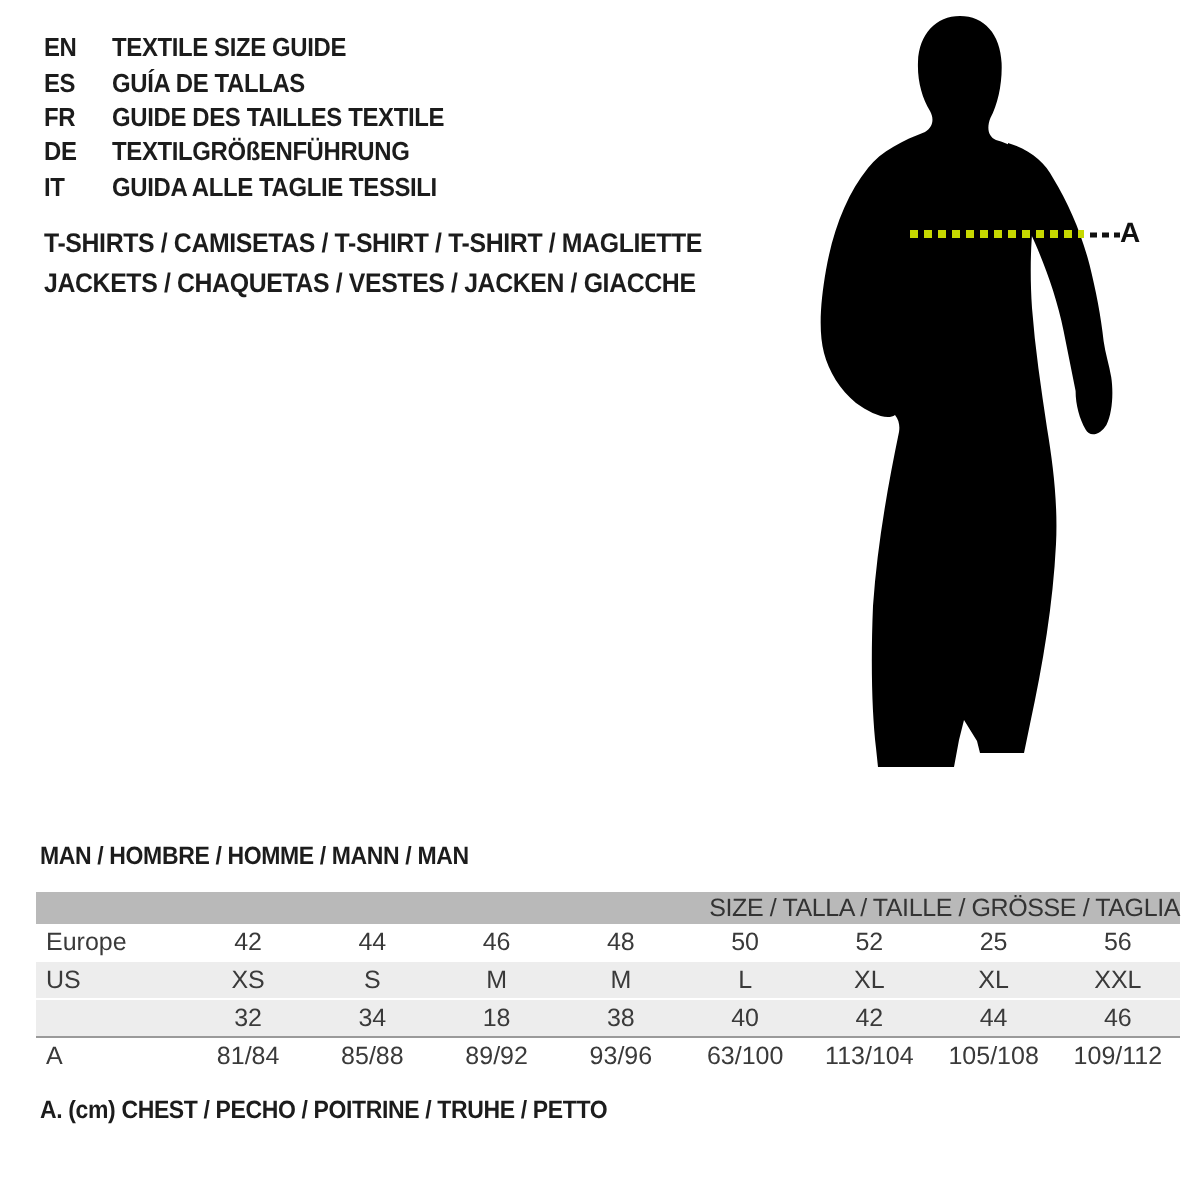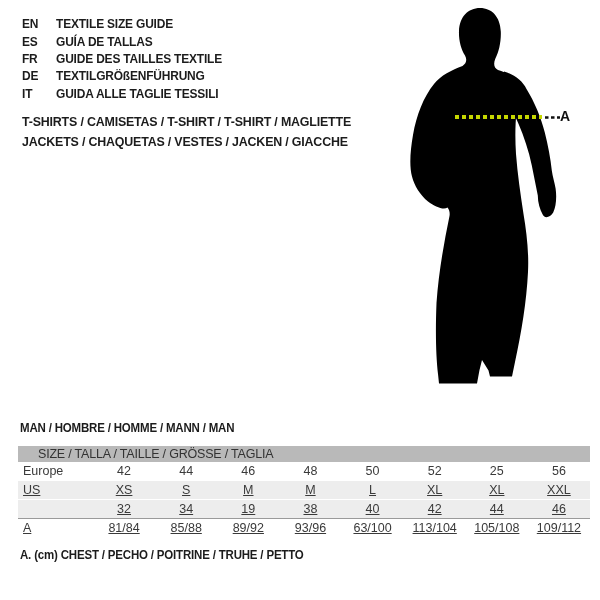--- a/index.html
+++ b/index.html
@@ -22,24 +22,24 @@
   
   .figure{position:absolute;left:405px;top:5px;width:195px;height:390px;}
   .figure svg{position:absolute;left:0;top:0;}
   .measure-label{position:absolute;left:155px;top:103px;font-weight:700;font-size:14px;color:#111;}
 
   
   .section-title{position:absolute;left:20px;top:421px;font-weight:700;font-size:12.5px;letter-spacing:-.2px;white-space:nowrap;}
 
   
   .size-table{position:absolute;left:18px;top:446px;width:572px;font-size:12.5px;color:#3a3a3a;}
-  .thead{background:var(--header_bar_bg,#b9b9b9);height:16px;line-height:16px;padding-left:20px;color:#333;font-weight:400;letter-spacing:-.2px;}
+  .thead{background:var(--header_bar_bg,#b9b9b9);height:16px;line-height:16px;padding-left:20px;color:#333;font-weight:400;letter-spacing:-.2px;text-align:right;}
   .trow{display:flex;height:18px;line-height:18px;align-items:flex-end;}
   .trow.shaded{background:var(--row_alt_bg,#ededed);}
-  .trow + .trow{border-top:1px solid #ffffff;text-decoration:underline;}
+  .trow + .trow{border-top:1px solid #ffffff;}
   .trow.topline{border-top:1px solid #9a9a9a;}
   .tlabel{flex:0 0 70px;padding-left:5px;text-align:left;}
   .tcell{flex:1 1 0;text-align:center;}
 
   
   .footnote{position:absolute;left:20px;top:548px;font-weight:700;font-size:12.5px;letter-spacing:-.2px;white-space:nowrap;}
 </style>
 </head>
 <body>
 
@@ -118,21 +118,21 @@
           <div class="tcell">M</div>
           <div class="tcell">L</div>
           <div class="tcell">XL</div>
           <div class="tcell">XL</div>
           <div class="tcell">XXL</div>
         </div>
         <div class="trow shaded">
           <div class="tlabel"></div>
           <div class="tcell">32</div>
           <div class="tcell">34</div>
-          <div class="tcell">19</div>
+          <div class="tcell">18</div>
           <div class="tcell">38</div>
           <div class="tcell">40</div>
           <div class="tcell">42</div>
           <div class="tcell">44</div>
           <div class="tcell">46</div>
         </div>
         <div class="trow topline">
           <div class="tlabel">A</div>
           <div class="tcell">81/84</div>
           <div class="tcell">85/88</div>

